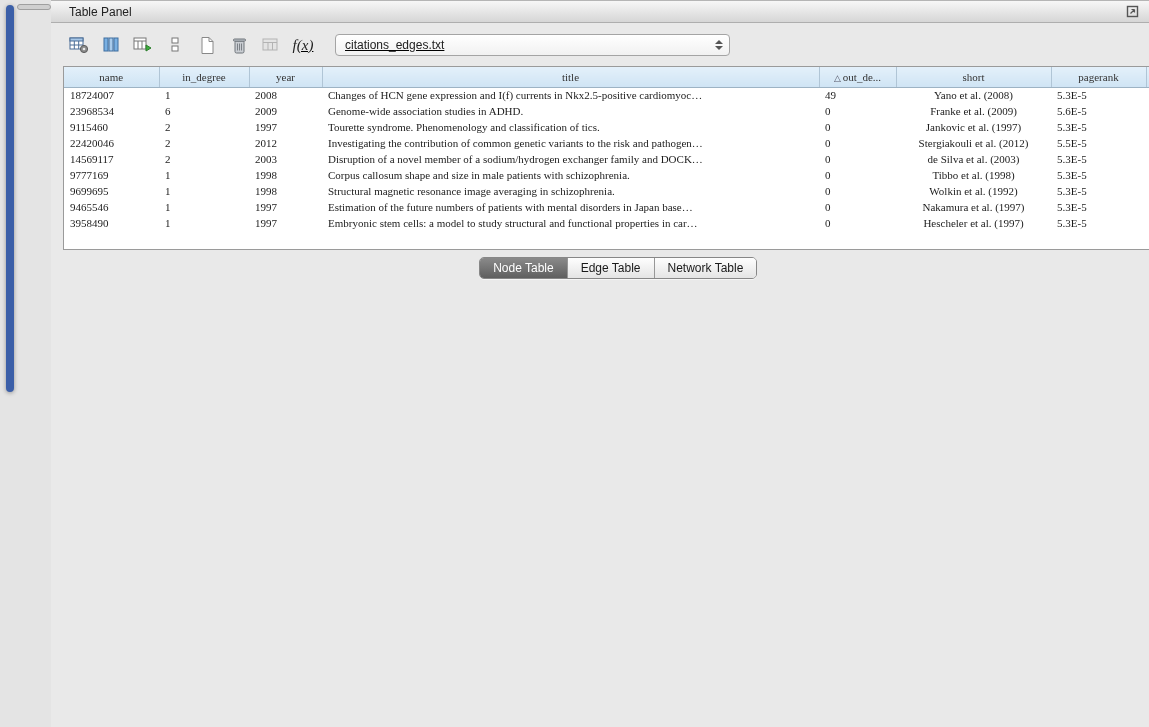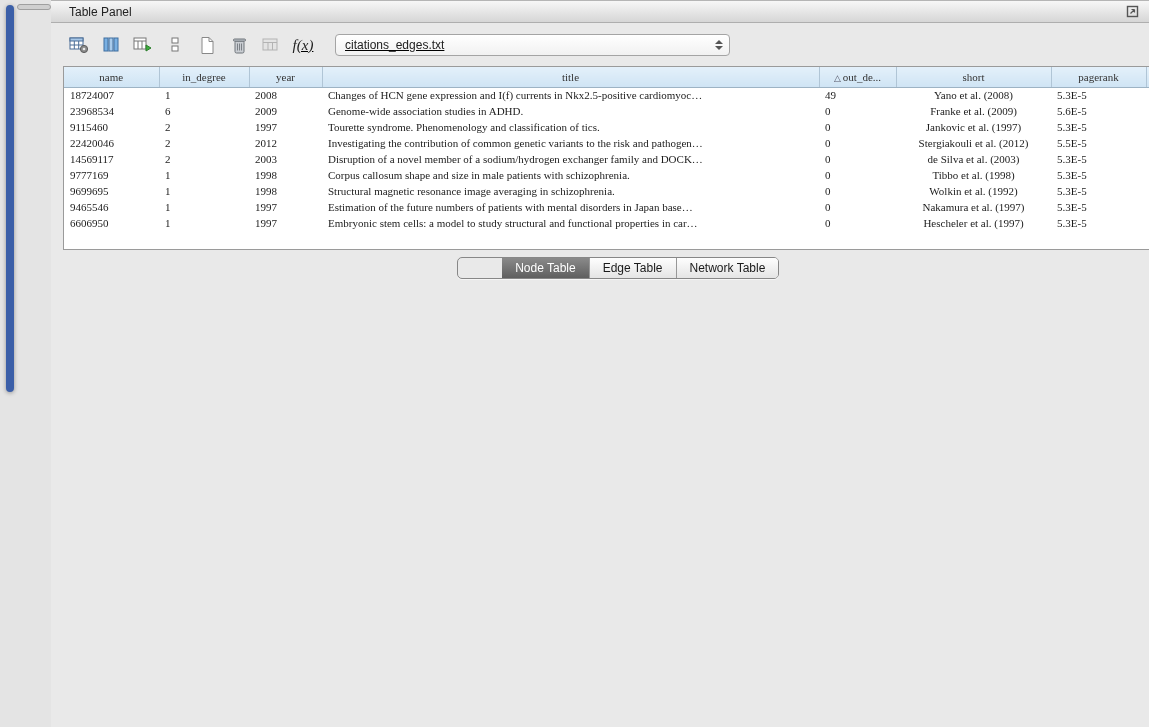--- a/index.html
+++ b/index.html
@@ -60,21 +60,21 @@
              overflow:hidden; }
   tbody td.c5 { text-align:center; }
   .sort { font-size:9px; color:#556; margin-right:2px; }
   .vscroll { position:absolute; top:0; right:0; width:15px; height:100%;
              background:#f1f1f1; border-left:1px solid #c9c9c9; }
   .vthumb { position:absolute; top:23px; left:2px; width:10px; height:82px;
             background:linear-gradient(90deg,#cdcdcd,#b8b8b8); border:1px solid #a5a5a5; border-radius:6px; }
 
   .tabs-row { display:flex; justify-content:center; margin-top:7px; }
   .tabs { display:inline-flex; border:1px solid #878787; border-radius:5px; overflow:hidden;
-          box-shadow:0 1px 0 rgba(255,255,255,.6);padding-left:44px; }
+          box-shadow:0 1px 0 rgba(255,255,255,.6); }
   .tab { padding:3px 13px; font-size:12px; border:none; background:linear-gradient(#fefefe,#e4e4e4);
          color:#1a1a1a; border-left:1px solid #979797; font-family:"Liberation Sans",sans-serif; }
   .tab:first-child { border-left:none; }
   .tab.active { background:linear-gradient(#8a8a8a,#5f5f5f); color:#fff; }
 
   
   .statusbar { height:18px; background:#e2e2e2; border-top:1px solid #b6b6b6;
                display:flex; align-items:center; justify-content:flex-end; padding:8px 8px; gap:6px; }
   .statusbar span { font-size:11px; color:#222; }
   .mem-dot { width:11px; height:11px; border-radius:50%;
@@ -1062,21 +1062,21 @@
               <td class="c0">9465546</td>
               <td class="c1">1</td>
               <td class="c2">1997</td>
               <td class="c3">Estimation of the future numbers of patients with mental disorders in Japan base…</td>
               <td class="c4">0</td>
               <td class="c5">Nakamura et al. (1997)</td>
               <td class="c6">5.3E-5</td>
               <td></td>
             </tr>
             <tr>
-              <td class="c0">6606950</td>
+              <td class="c0">3958490</td>
               <td class="c1">1</td>
               <td class="c2">1997</td>
               <td class="c3">Embryonic stem cells: a model to study structural and functional properties in car…</td>
               <td class="c4">0</td>
               <td class="c5">Hescheler et al. (1997)</td>
               <td class="c6">5.3E-5</td>
               <td></td>
             </tr>
           </tbody>
       </table>

